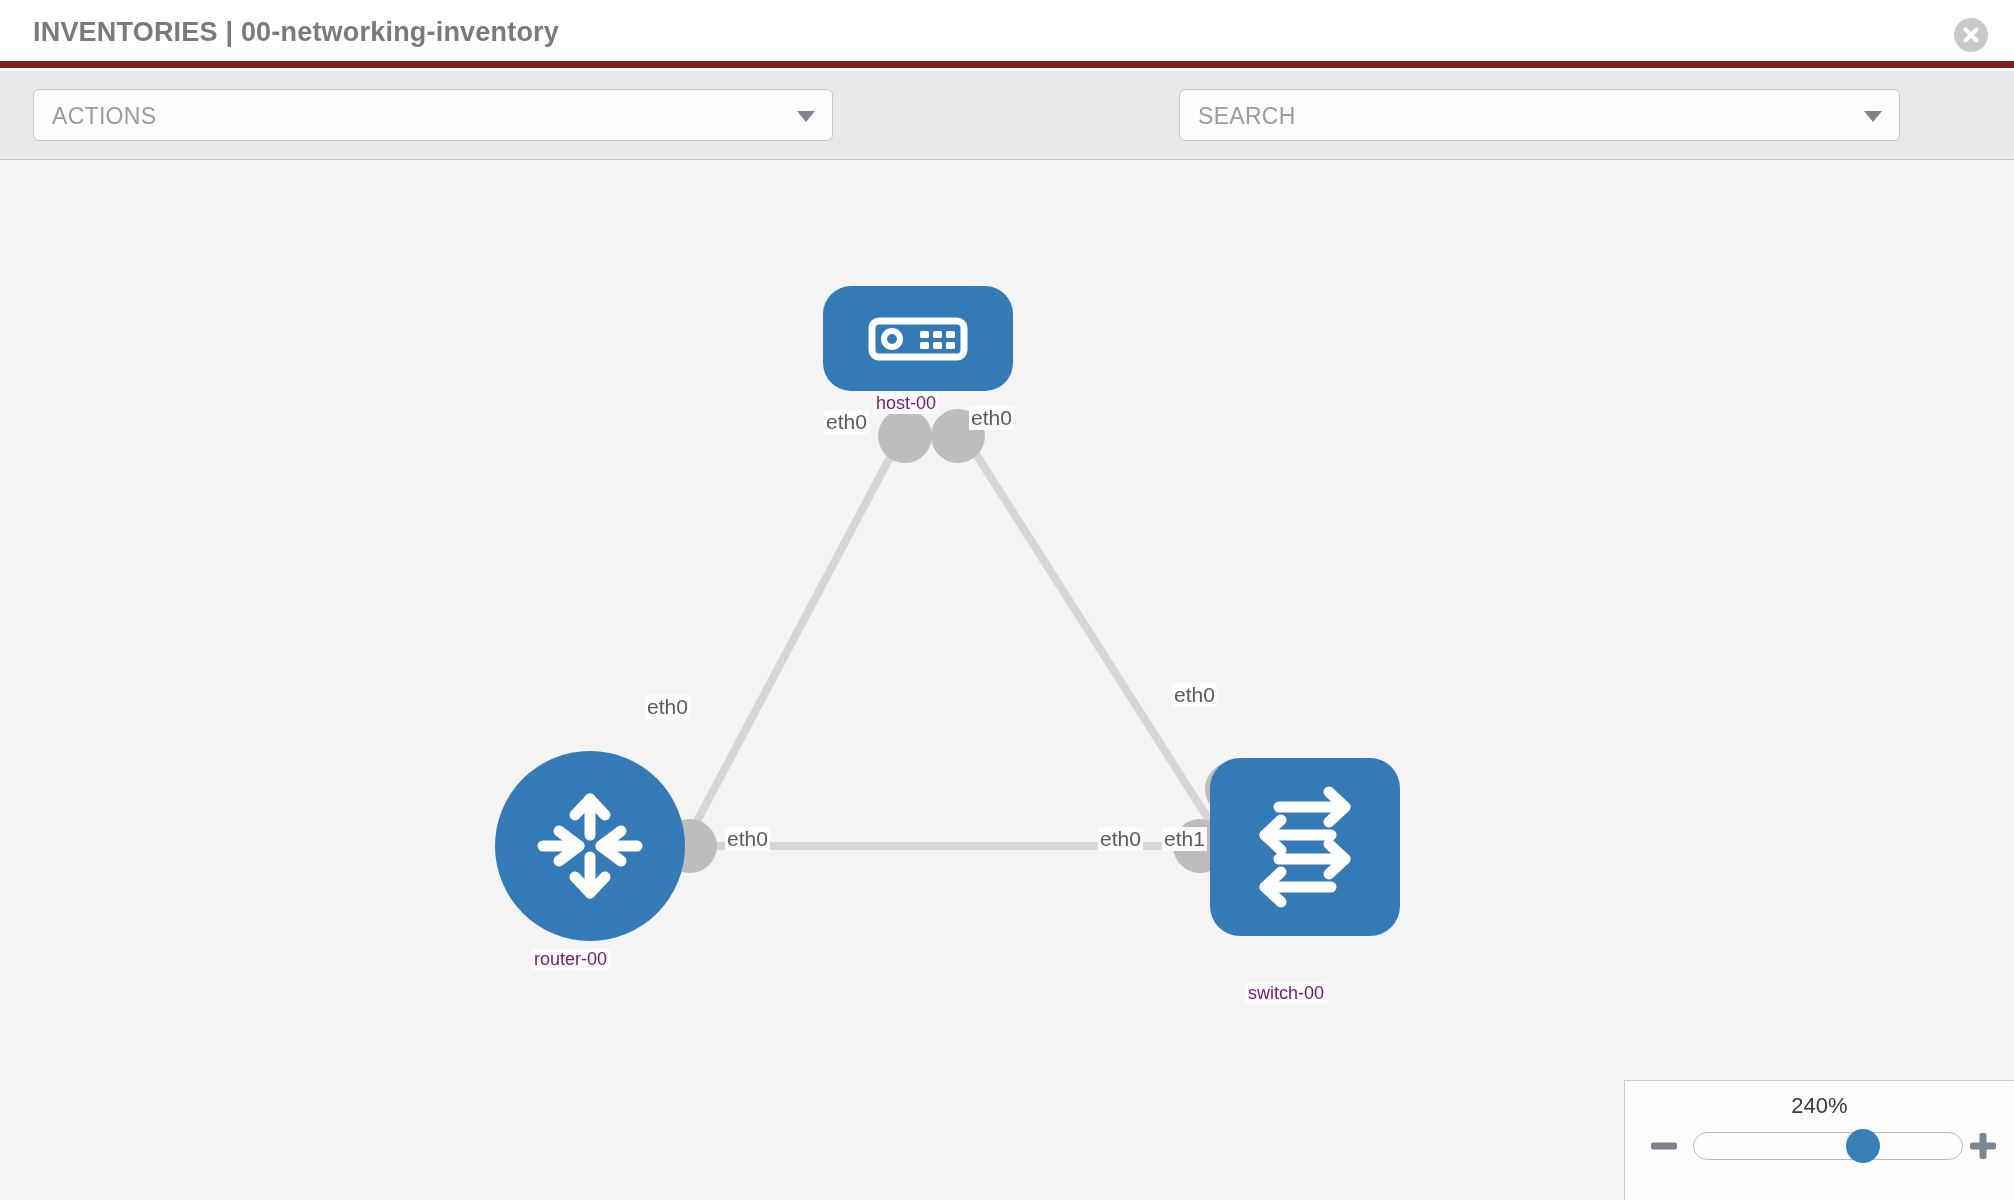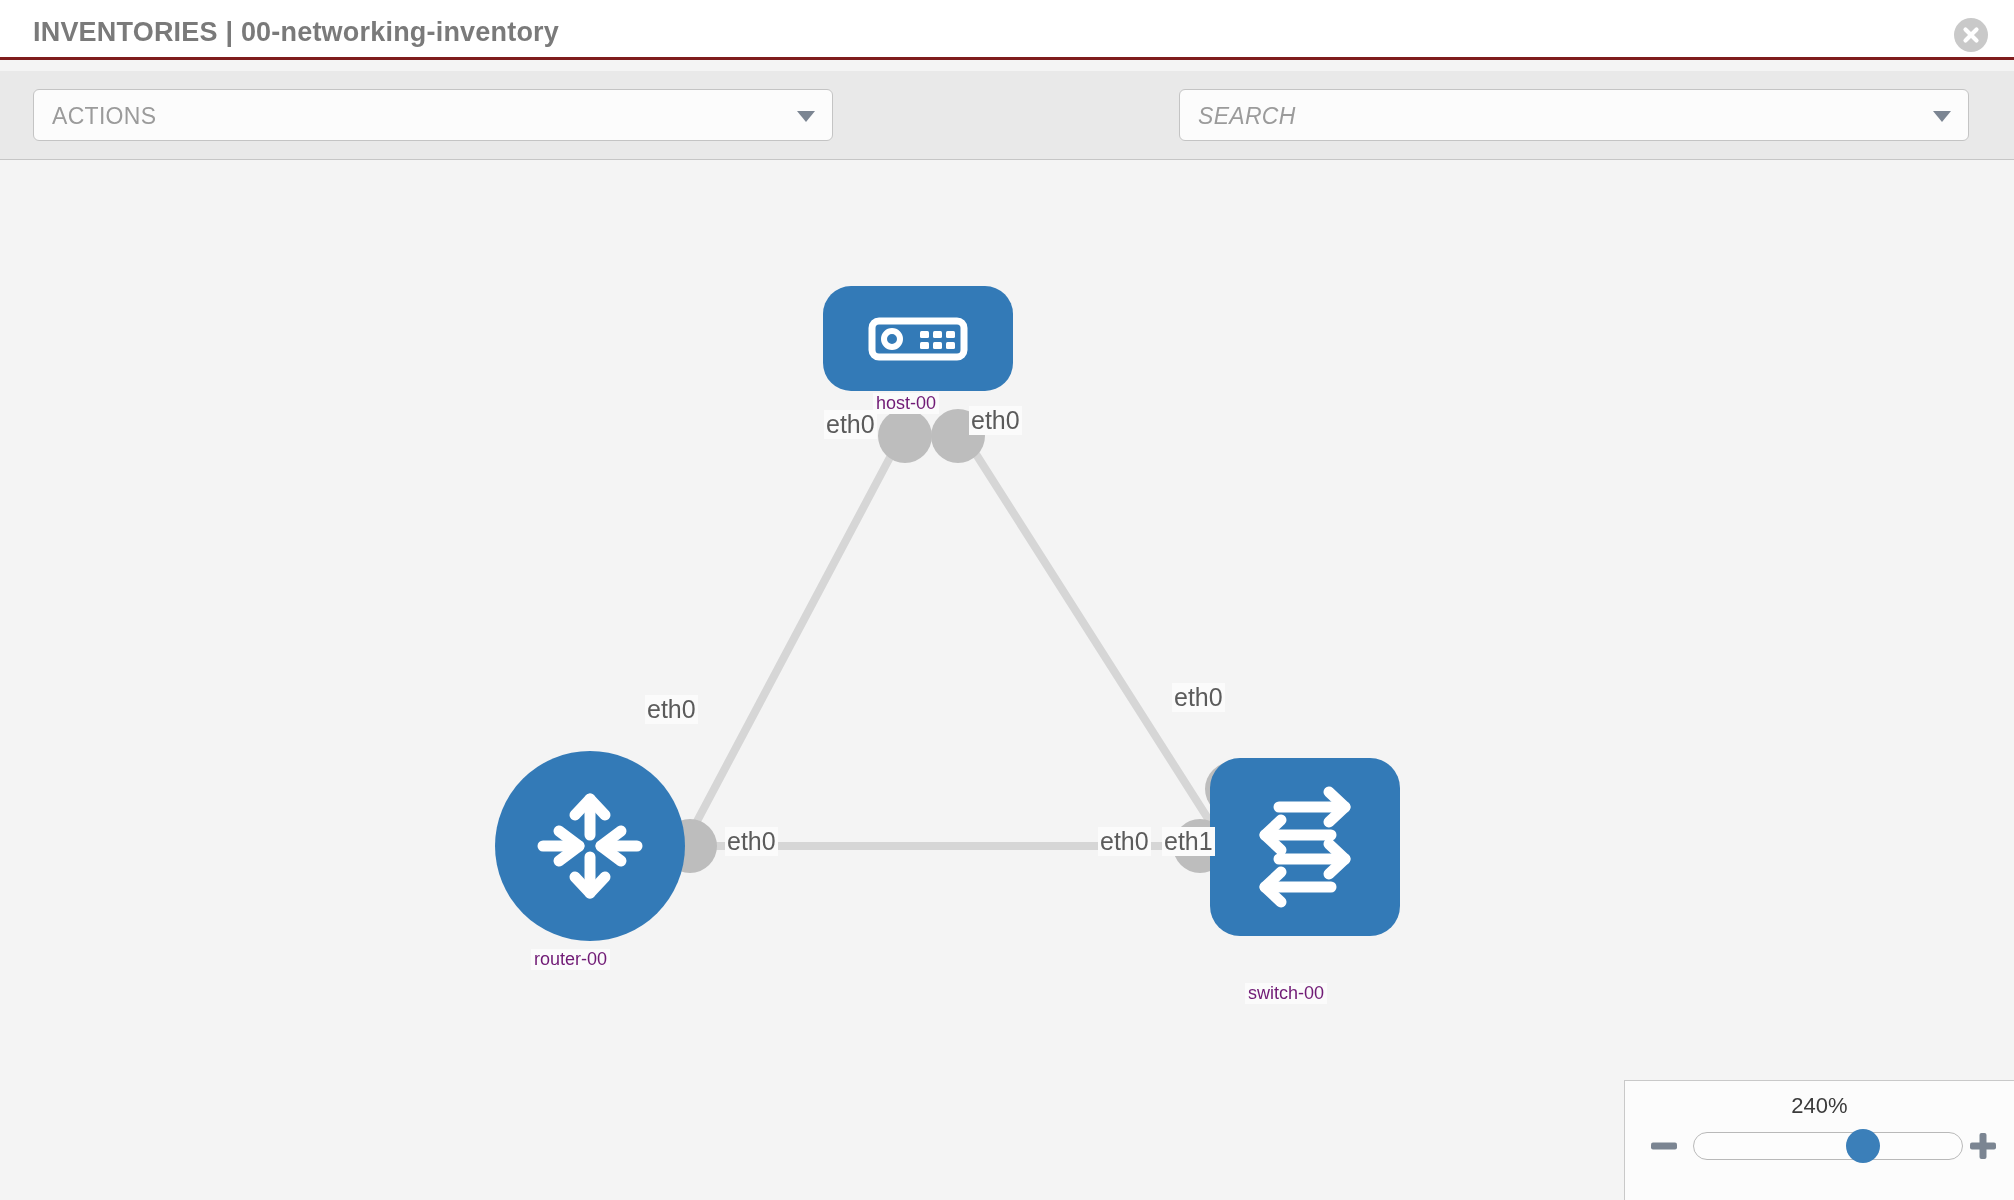--- a/index.html
+++ b/index.html
@@ -7,23 +7,23 @@
     margin: 0; padding: 0;
     width: 2014px; height: 1200px;
     overflow: hidden;
     font-family: "Liberation Sans", sans-serif;
     background: #f4f4f4;
   }
 
   
   #header {
     position: absolute; left: 0; top: 0;
-    width: 2014px; height: 60px;
+    width: 2014px; height: 68px;
     background: #ffffff;
-    border-bottom: 3px solid #7f1d1d;
+    border-bottom: 7px solid #7f1d1d;
   }
   #page-title {
     position: absolute; left: 33px; top: 17px;
     font-size: 27px; font-weight: bold;
     letter-spacing: 0.2px;
     color: #7a7a7a;
     white-space: nowrap;
   }
   #close-button {
     position: absolute; right: 26px; top: 18px;
@@ -39,21 +39,21 @@
     border-bottom: 1px solid #c6c6c6;
   }
   .field-box {
     position: absolute;
     background: #fcfcfc;
     border: 1px solid #c4c4c4;
     border-radius: 6px;
     height: 52px;
   }
   #actions-select { left: 33px; top: 18px; width: 800px; }
-  #search-box     { left: 1179px; top: 18px; width: 790px; font-style: italic; }
+  #search-box     { left: 1179px; top: 18px; width: 721px; }
   .field-label {
     position: absolute; left: 18px; top: 13px;
     font-size: 23px; color: #9b9b9b;
     letter-spacing: 0.3px;
   }
   .caret {
     position: absolute; right: 17px; top: 21px;
     width: 0; height: 0;
     border-left: 9px solid transparent;
     border-right: 9px solid transparent;
@@ -86,21 +86,21 @@
   .node-label {
     position: absolute;
     font-size: 18px;
     color: #701a75;
     white-space: nowrap;
     background: #fbfbfb;
     padding: 0 3px;
   }
   .edge-label {
     position: absolute;
-    font-size: 25px;
+    font-size: 21px;
     color: #5b5b5b;
     white-space: nowrap;
     background: #fbfbfb;
     padding: 0 2px;
   }
 
   
   #zoom-panel {
     position: absolute; right: 0; bottom: 0;
     width: 390px; height: 120px;

